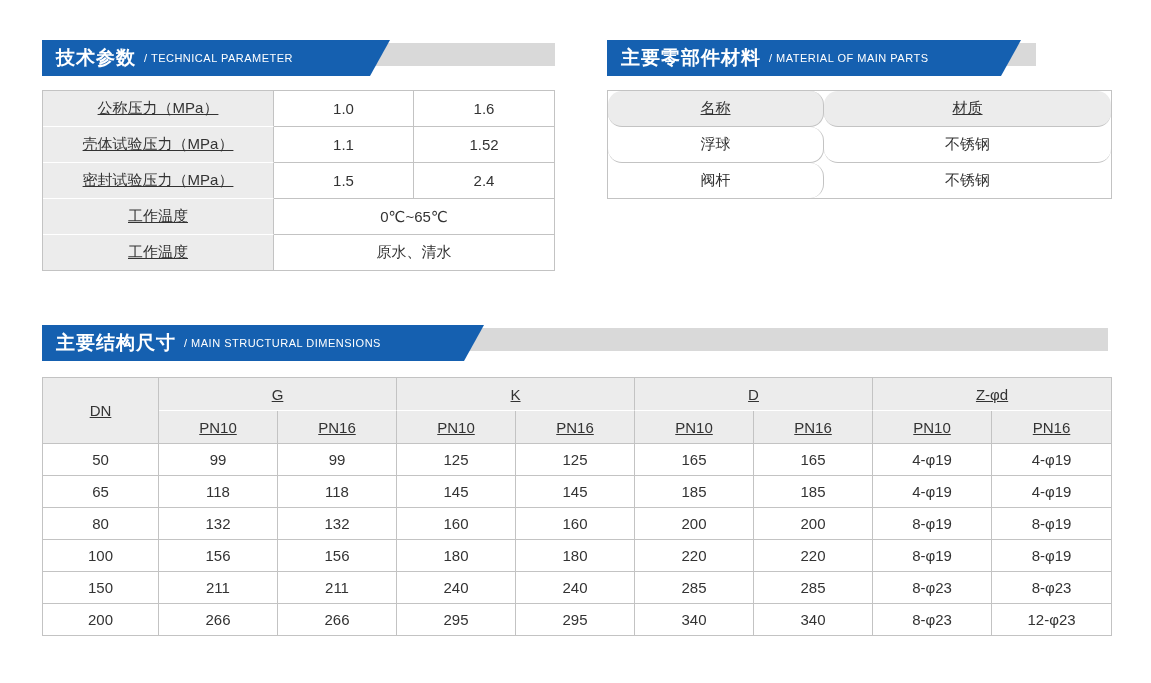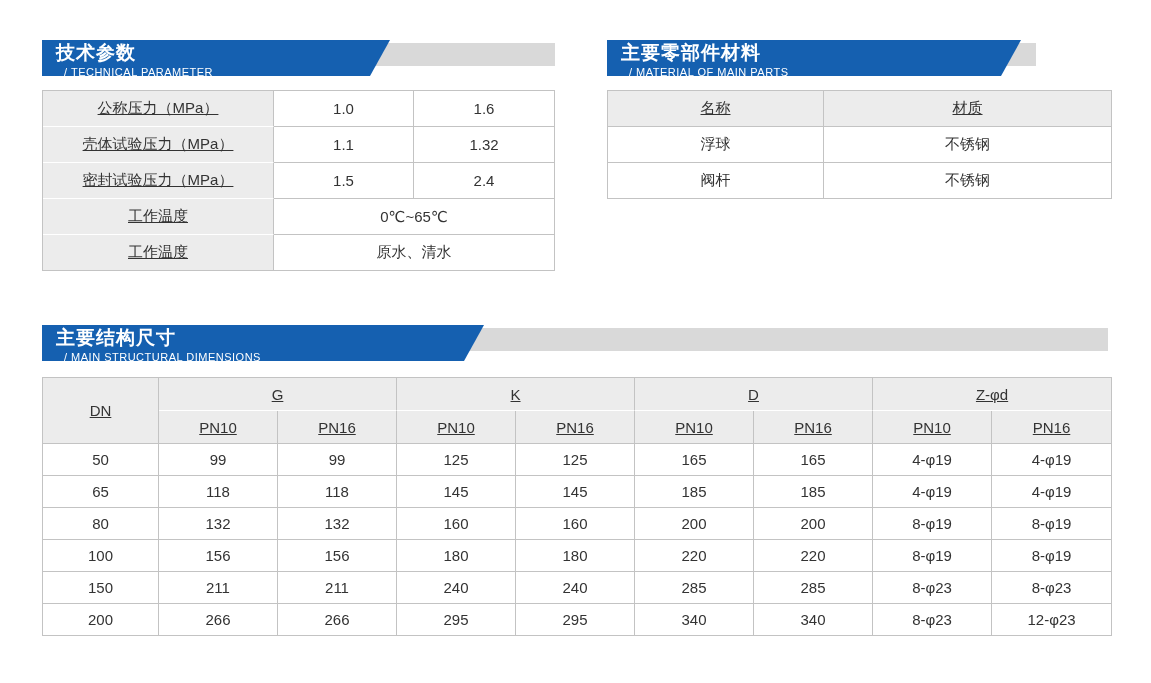--- a/index.html
+++ b/index.html
@@ -3,39 +3,39 @@
 <meta charset="utf-8">
 <style>
   html,body{margin:0;padding:0;background:#ffffff;}
   body{font-family:"Liberation Sans","DejaVu Sans",sans-serif;color:#333;}
   #canvas{position:relative;width:1151px;height:683px;background:#ffffff;overflow:hidden;}
 
   
   .sec-header{position:absolute;height:36px;}
   .sec-header .bar{position:absolute;left:0;top:3px;right:0;height:23px;background:#d9d9d9;}
   .sec-header .ribbon{position:absolute;left:0;top:0;height:36px;background:#1560b0;color:#fff;
-     display:flex;padding:0 34px 0 14px;box-sizing:border-box;
-     clip-path:polygon(0 0,100% 0,calc(100% - 20px) 100%,0 100%);flex-direction:column;}
+     display:flex;align-items:center;padding:0 34px 0 14px;box-sizing:border-box;
+     clip-path:polygon(0 0,100% 0,calc(100% - 20px) 100%,0 100%);}
   .ribbon .zh{font-weight:bold;font-size:19px;letter-spacing:1px;white-space:nowrap;}
   .ribbon .en{font-size:11px;margin-left:8px;white-space:nowrap;letter-spacing:.5px;}
 
   
   table.tbl{position:absolute;border:1px solid #c3c3c3;border-collapse:separate;border-spacing:0;
      table-layout:fixed;text-align:center;font-size:15px;color:#333;background:#fff;}
   .tbl td,.tbl th{border-right:1px solid #c3c3c3;border-bottom:1px solid #c3c3c3;
      padding:0 4px;font-weight:normal;overflow:hidden;white-space:nowrap;}
   .tbl tr td:last-child,.tbl tr th:last-child{border-right:none;}
   .tbl tr:last-child td,.tbl tr:last-child th{border-bottom:none;}
   .gray{background:#ececec;font-weight:bold;text-decoration:underline;}
   .white-sep{border-bottom-color:#ffffff !important;}
 
   #tech-table{left:42px;top:90px;width:511px;}
   #tech-table td{height:35px;}
   #mat-table{left:607px;top:90px;width:503px;}
-  #mat-table td,#mat-table th{height:35px;}
+  #mat-table td,#mat-table th{height:35px;border-radius:14px;}
   #dim-table{left:42px;top:377px;width:1068px;}
   #dim-table th{height:32px;}
   #dim-table td{height:31px;}
 
   #header-tech{left:42px;top:40px;width:513px;}
   #header-tech .ribbon{width:348px;}
   #header-mat{left:607px;top:40px;width:429px;}
   #header-mat .ribbon{width:414px;}
   #header-dim{left:42px;top:325px;width:1066px;}
   #header-dim .ribbon{width:442px;}
@@ -69,21 +69,21 @@
       </colgroup>
     <tbody>
         <tr>
       <td class="gray white-sep">公称压力（MPa）</td>
       <td>1.0</td>
       <td>1.6</td>
     </tr>
     <tr>
       <td class="gray white-sep">壳体试验压力（MPa）</td>
       <td>1.1</td>
-      <td>1.32</td>
+      <td>1.52</td>
     </tr>
     <tr>
       <td class="gray white-sep">密封试验压力（MPa）</td>
       <td>1.5</td>
       <td>2.4</td>
     </tr>
     <tr>
       <td class="gray white-sep">工作温度</td>
       <td colspan="2">0℃~65℃</td>
     </tr>

